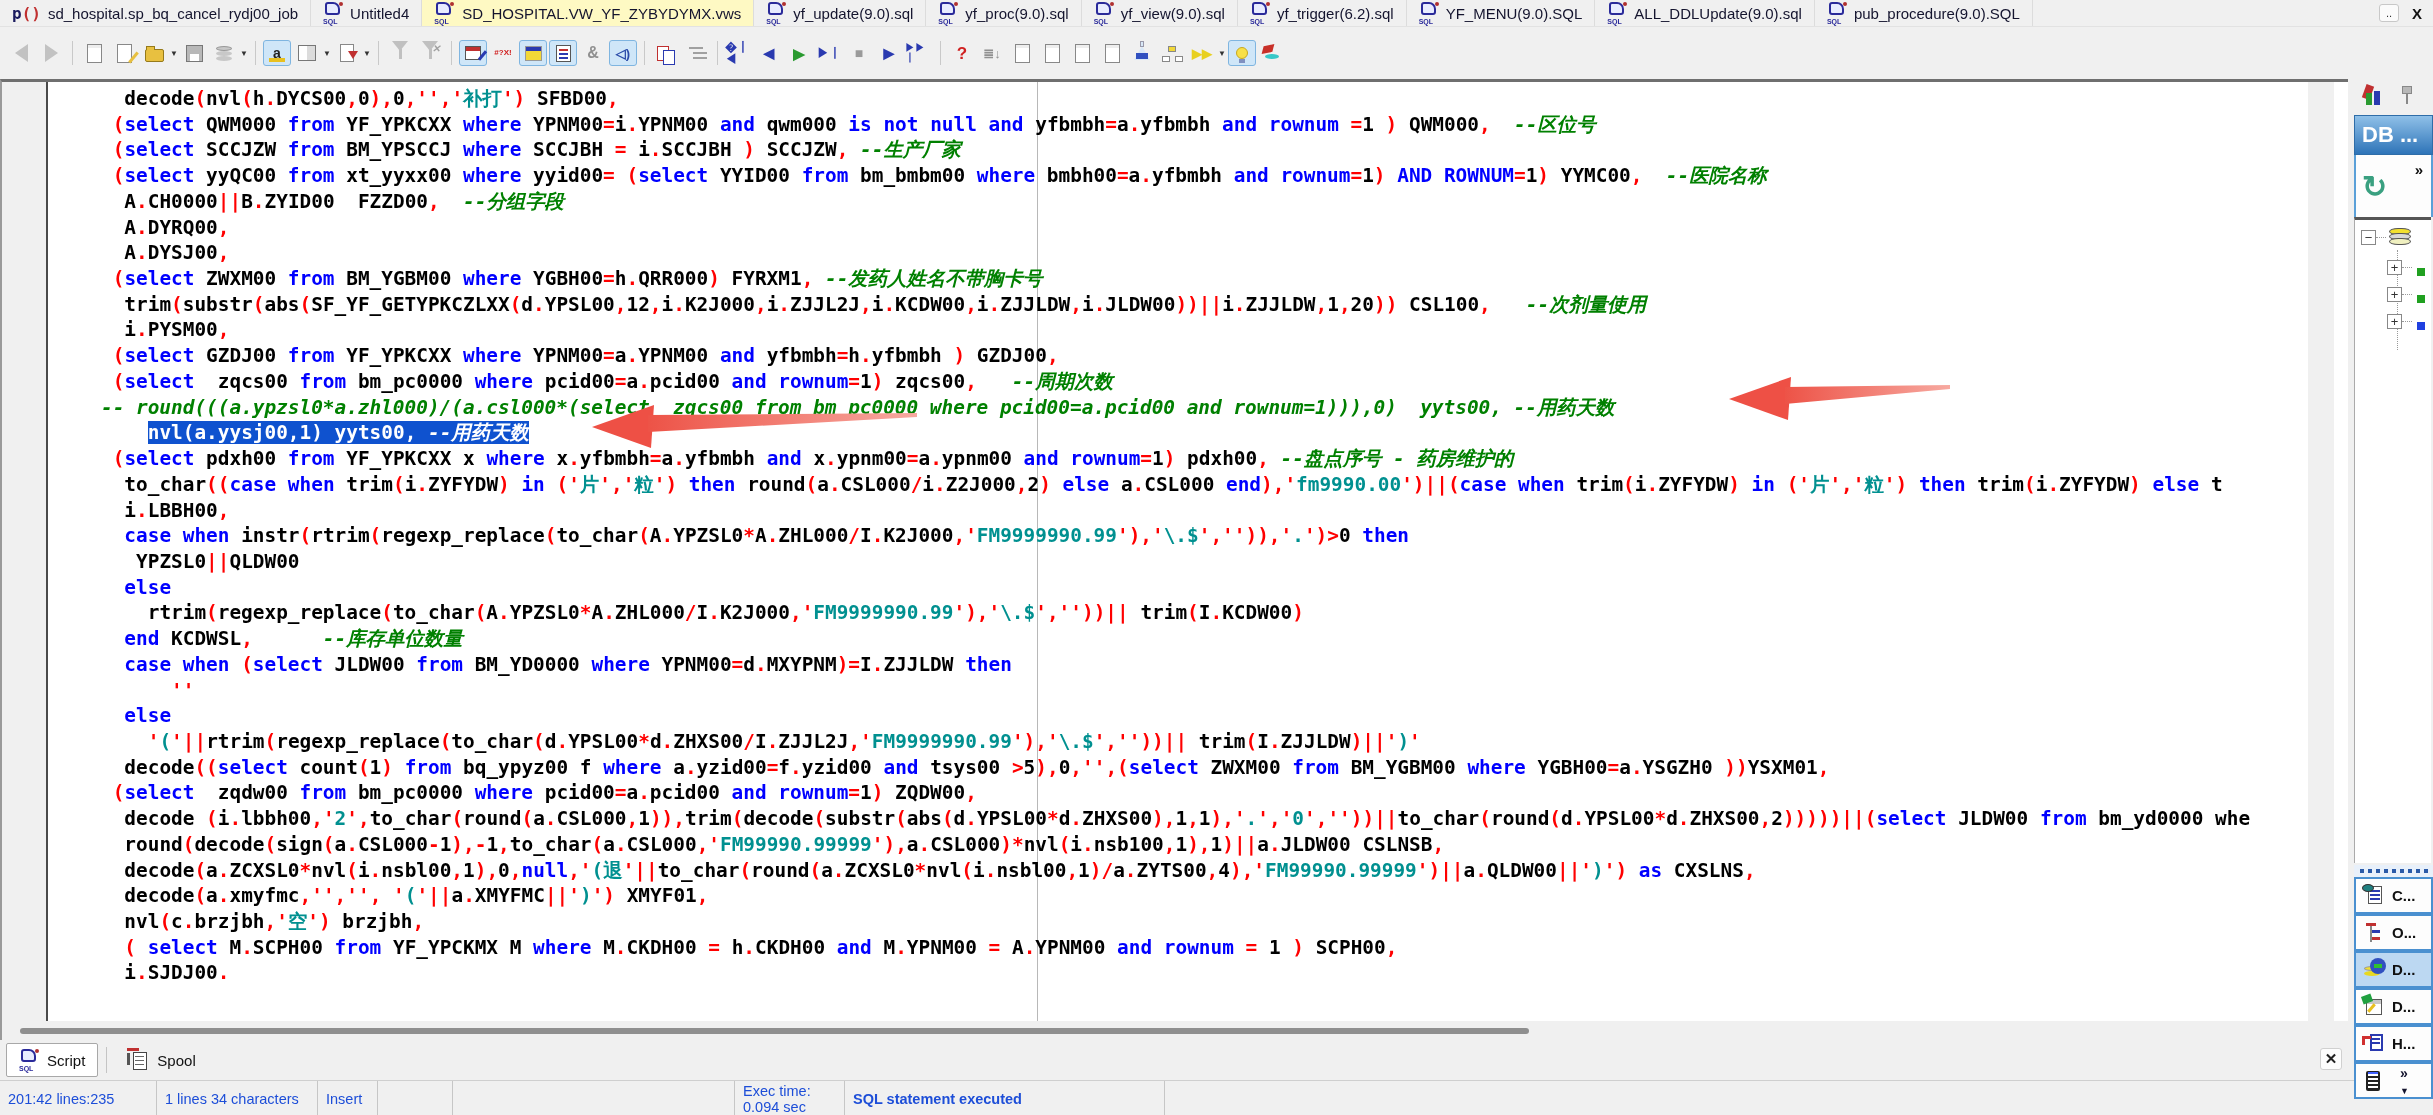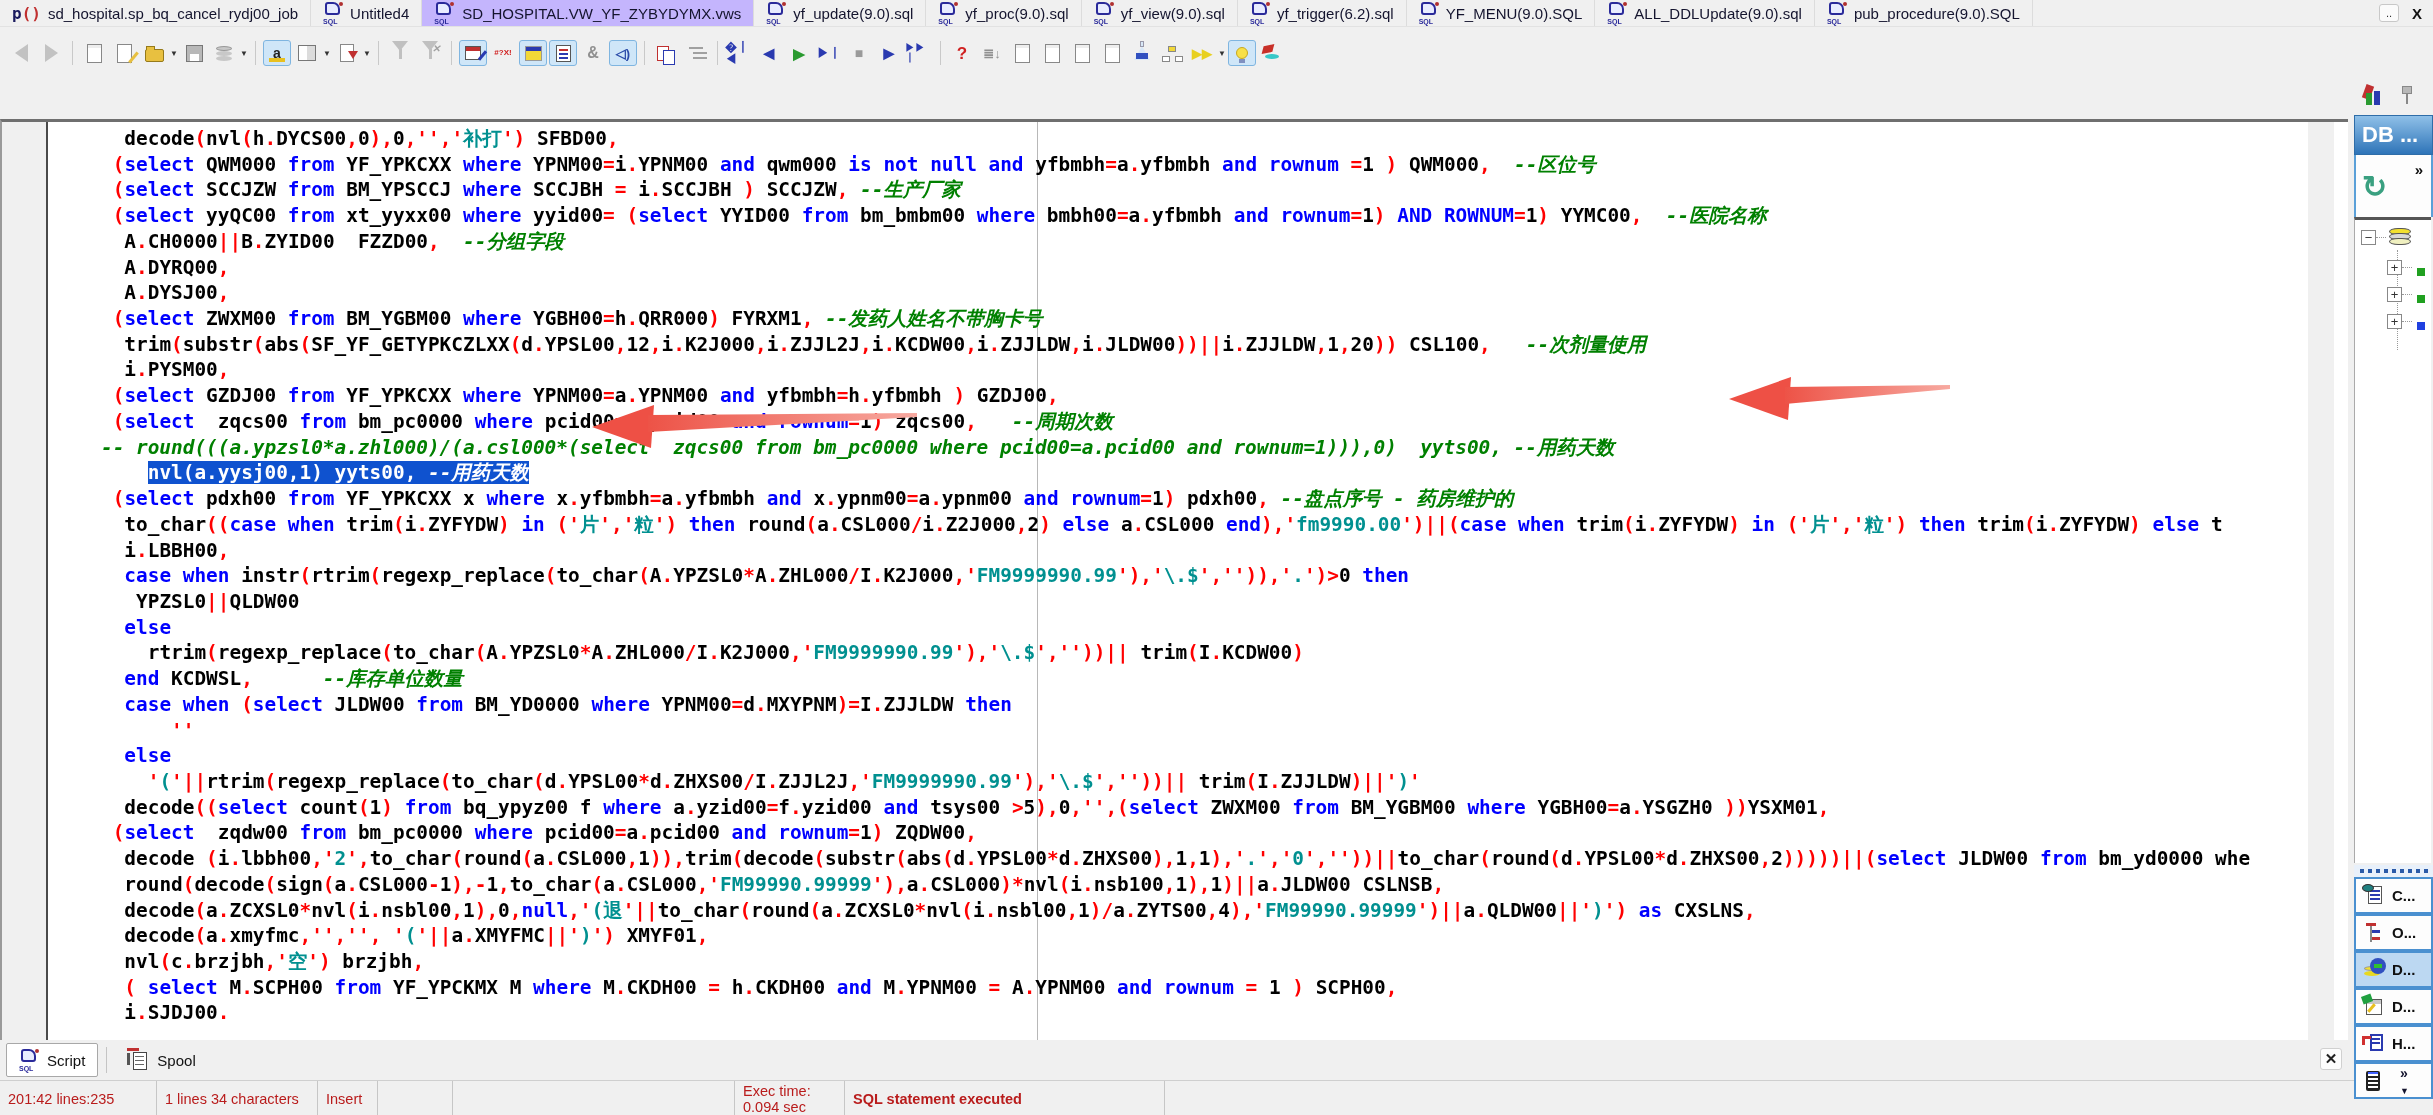--- a/index.html
+++ b/index.html
@@ -1,39 +1,39 @@
 <!DOCTYPE html>
 <html><head>
 <meta charset="utf-8">
 <style>
   * { box-sizing: border-box; margin:0; padding:0; }
   html,body { width:2433px; height:1115px; overflow:hidden; background:#f0f0f0; font-family:"Liberation Sans",sans-serif; }
   #root { position:relative; width:2433px; height:1115px; }
   
   .tabbar { position:absolute; left:0; top:0; width:2433px; height:27px; background:#f0f0f0; border-bottom:1px solid #e2e2e2; display:flex; align-items:stretch; }
   .ftab { display:flex; align-items:center; padding:0 12px; gap:7px; border-right:1px solid #dcdcdc; font-size:15px; color:#14142e; white-space:nowrap; }
-  .ftab.active { background:#c4b5fd;gap:8px; }
+  .ftab.active { background:#fef9c3;gap:8px; }
   .sqlicon { position:relative; width:20px; height:22px; flex:0 0 auto; }
   .sqlicon .scroll { position:absolute; left:2px; top:0; width:15px; height:13px; background:#e8ecff; border:2px solid #2a2a9a; border-radius:3px 7px 3px 3px; }
   .sqlicon .dot { position:absolute; right:0; top:0; width:4px; height:4px; background:#b03030; border-radius:50%; }
   .sqlicon .txt { position:absolute; left:0; bottom:-1px; font-size:7px; font-weight:bold; color:#2a2a9a; letter-spacing:0; }
   .picon { font-family:"DejaVu Sans Mono",monospace; font-weight:bold; font-size:16px; }
   .picon .p { color:#1a1a5e; } .picon .par { color:#c03030; }
   .tabbar-right { margin-left:auto; display:flex; align-items:center; gap:8px; padding-right:6px; }
   .mini-btn { width:20px; height:18px; background:#fbfbfb; border:1px solid #c8c8c8; border-radius:3px; font-size:11px; color:#333; display:flex; align-items:center; justify-content:center; }
   .mini-x { font-size:15px; font-weight:bold; color:#111; width:20px; text-align:center; }
   
   .toolbar { position:absolute; left:0; top:27px; width:2433px; height:52px; background:#f0f0f0; display:flex; align-items:center; padding-left:6px; }
   .tbi { width:28px; height:26px; display:flex; align-items:center; justify-content:center; position:relative; border-radius:3px; margin:0 1px; }
   .tbi.hl { background:#cfe6f8; border:1px solid #7fb5e0; }
   .tbsep { width:1px; height:24px; background:#c9c9c9; margin:0 6px; }
   .tbcaret { width:10px; height:26px; display:flex; align-items:center; justify-content:center; font-size:8px; color:#333; }
   .g { font-weight:bold; }
   
-  .editor { position:absolute; left:0; top:79px; width:2348px; height:961px; background:#ffffff; border-top:3px solid #6f6f6f; border-left:2px solid #9a9a9a;margin-top:40px; }
+  .editor { position:absolute; left:0; top:79px; width:2348px; height:961px; background:#ffffff; border-top:3px solid #6f6f6f; border-left:2px solid #9a9a9a; }
   .gutter { position:absolute; left:0; top:0; width:46px; height:940px; background:#f0f0f0; border-right:2px solid #4a4a4a; }
   .codewrap { position:absolute; left:99px; top:4px; width:2205px; height:936px; overflow:hidden; }
   .cl { white-space:pre; height:25.72px; line-height:25.72px; font-family:"DejaVu Sans Mono",monospace; font-size:19.4px; font-weight:bold; color:#000; }
   .cl .kw { color:#0000ff; }
   .cl .sym { color:#ff0000; }
   .cl .strc { color:#009090; }
   .cl .com { color:#008000; font-style:italic; }
   .cl .selbg { background:#0f52cf; }
   .cl .selbg span { color:#ffffff !important; }
   .guide { position:absolute; left:1035px; top:0; width:1px; height:940px; background:#b8b8b8; }
@@ -45,21 +45,21 @@
   .stab { display:flex; align-items:center; gap:8px; height:34px; padding:0 12px; font-size:15px; color:#111; }
   .stab.active { background:#ffffff; border:1px solid #a8a8a8; border-radius:2px; margin-left:6px; }
   .stabsep { width:1px; height:26px; background:#c4c4c4; margin:0 8px; }
   .closex { position:absolute; right:6px; top:8px; width:22px; height:22px; background:#fdfdfd; border:1px solid #d0d0d0; border-radius:3px; display:flex; align-items:center; justify-content:center; font-size:15px; font-weight:bold; color:#222; }
   .spoolicon { position:relative; width:22px; height:24px; }
   .spoolicon .pg2 { position:absolute; left:6px; top:4px; width:14px; height:18px; background:#fff; border:1px solid #444; }
   .spoolicon .ln { position:absolute; left:8px; width:9px; height:1px; background:#666; }
   .spoolicon .red { position:absolute; left:0px; top:0px; width:12px; height:3px; background:#c03030; }
   .spoolicon .blk { position:absolute; left:0px; top:5px; width:3px; height:12px; background:#555; }
   
-  .statusbar { position:absolute; left:0; top:1080px; width:2433px; height:35px; background:#f0f0f0; border-top:1px solid #cfcfcf; font-size:14.5px; color:#b91c1c; }
+  .statusbar { position:absolute; left:0; top:1080px; width:2433px; height:35px; background:#f0f0f0; border-top:1px solid #cfcfcf; font-size:14.5px; color:#1d4ed8; }
   .scell { position:absolute; top:0; height:35px; display:flex; align-items:center; padding-left:8px; border-right:1px solid #c6c6c6; }
   
   .panel { position:absolute; left:2352px; top:27px; width:81px; height:1053px; background:#f0f0f0; }
   .panel-icons { position:absolute; left:0; top:53px; width:81px; height:30px; display:flex; align-items:center; gap:12px; padding-left:10px; }
   .dbheader { position:absolute; left:2px; top:88px; width:79px; height:40px; background:linear-gradient(#8fc0e8,#2e74b8); border:1px solid #2e6da8; color:#fff; font-weight:bold; font-size:22px; display:flex; align-items:center; padding-left:7px; }
   .refreshrow { position:absolute; left:2px; top:128px; width:79px; height:62px; background:#fdfdfd; border-left:2px solid #5aa0d8; border-right:2px solid #5aa0d8; }
   .refresh { position:absolute; left:6px; top:14px; font-size:30px; color:#3aa080; font-weight:bold; }
   .chev2 { position:absolute; right:8px; top:6px; font-size:15px; color:#111; font-weight:bold; }
   .treearea { position:absolute; left:2px; top:190px; width:77px; height:646px; background:#ffffff; border-top:3px solid #555; border-left:1px solid #aaa; }
   .pmbox { position:absolute; width:15px; height:15px; background:#fff; border:1px solid #888; font-size:13px; line-height:13px; text-align:center; color:#333; }

